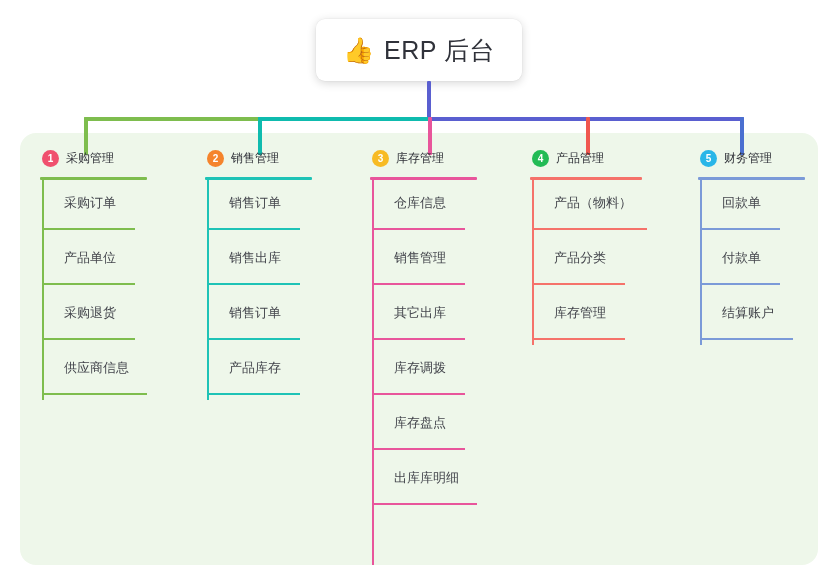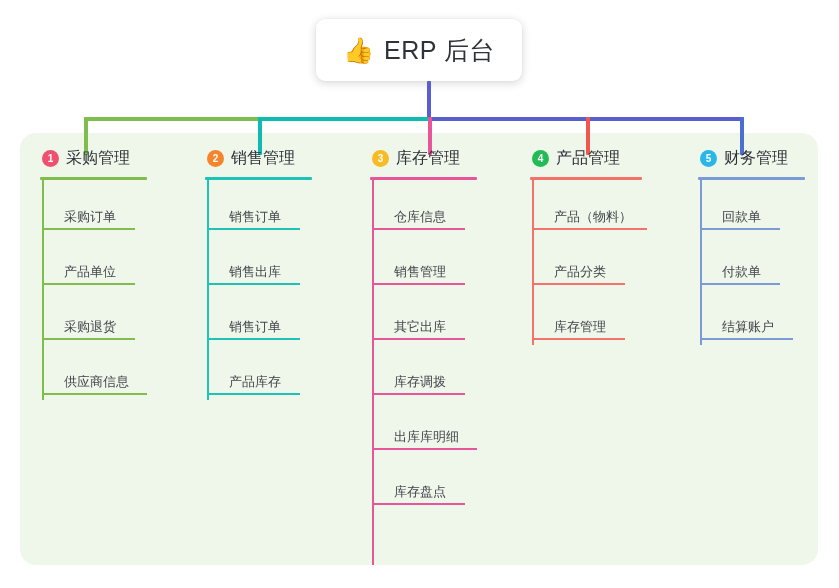--- a/index.html
+++ b/index.html
@@ -45,28 +45,28 @@
   .d5{left:740px;height:38px;background:#4a6fd0;}
 
   
   .col{position:absolute;top:146px;}
   .col-head{display:flex;align-items:center;gap:7px;height:24px;padding-left:2px;}
   .badge{
     width:17px;height:17px;border-radius:50%;
     color:#fff;font-size:10px;line-height:17px;text-align:center;
     flex:0 0 auto;font-weight:bold;
   }
-  .head-label{font-size:16px;color:#2f3138;white-space:nowrap;}
+  .head-label{font-size:12px;color:#2f3138;white-space:nowrap;}
   .head-rule{height:3px;margin-top:7px;border-radius:1px;}
 
   .leaves{position:relative;margin-top:0;}
   .spine{position:absolute;left:2px;top:0;width:2px;}
   .leaf{position:relative;height:55px;}
   .leaf-label{
-    position:absolute;left:24px;bottom:9px;
+    position:absolute;left:24px;bottom:23px;
     font-size:13px;color:#43454c;white-space:nowrap;
   }
   .leaf-rule{position:absolute;left:2px;bottom:5px;height:2px;}
 
   
   #col1{left:40px;} #col1 .head-rule{width:107px;}
   #col2{left:205px;} #col2 .head-rule{width:107px;}
   #col3{left:370px;} #col3 .head-rule{width:107px;}
   #col4{left:530px;} #col4 .head-rule{width:112px;}
   #col5{left:698px;} #col5 .head-rule{width:107px;}
@@ -165,27 +165,27 @@
         </div>
         <div class="leaf">
           <div class="leaf-label">其它出库</div>
           <div class="leaf-rule" style="background: rgb(232, 85, 155); width: 93px;"></div>
         </div>
         <div class="leaf">
           <div class="leaf-label">库存调拨</div>
           <div class="leaf-rule" style="background: rgb(232, 85, 155); width: 93px;"></div>
         </div>
         <div class="leaf">
+          <div class="leaf-label">库存盘点</div>
+          <div class="leaf-rule" style="background: rgb(232, 85, 155); width: 93px;"></div>
+        </div>
+        <div class="leaf">
           <div class="leaf-label">出库库明细</div>
           <div class="leaf-rule" style="background: rgb(232, 85, 155); width: 105px;"></div>
         </div>
-        <div class="leaf">
-          <div class="leaf-label">库存盘点</div>
-          <div class="leaf-rule" style="background: rgb(232, 85, 155); width: 93px;"></div>
-        </div>
       </div>
   </div>
 
   <div class="col" id="col4">
     <div class="col-head">
       <span class="badge" style="background: rgb(34, 187, 85);">4</span>
       <span class="head-label">产品管理</span>
     </div>
     <div class="head-rule" style="background: rgb(245, 114, 106);"></div>
     <div class="leaves">

